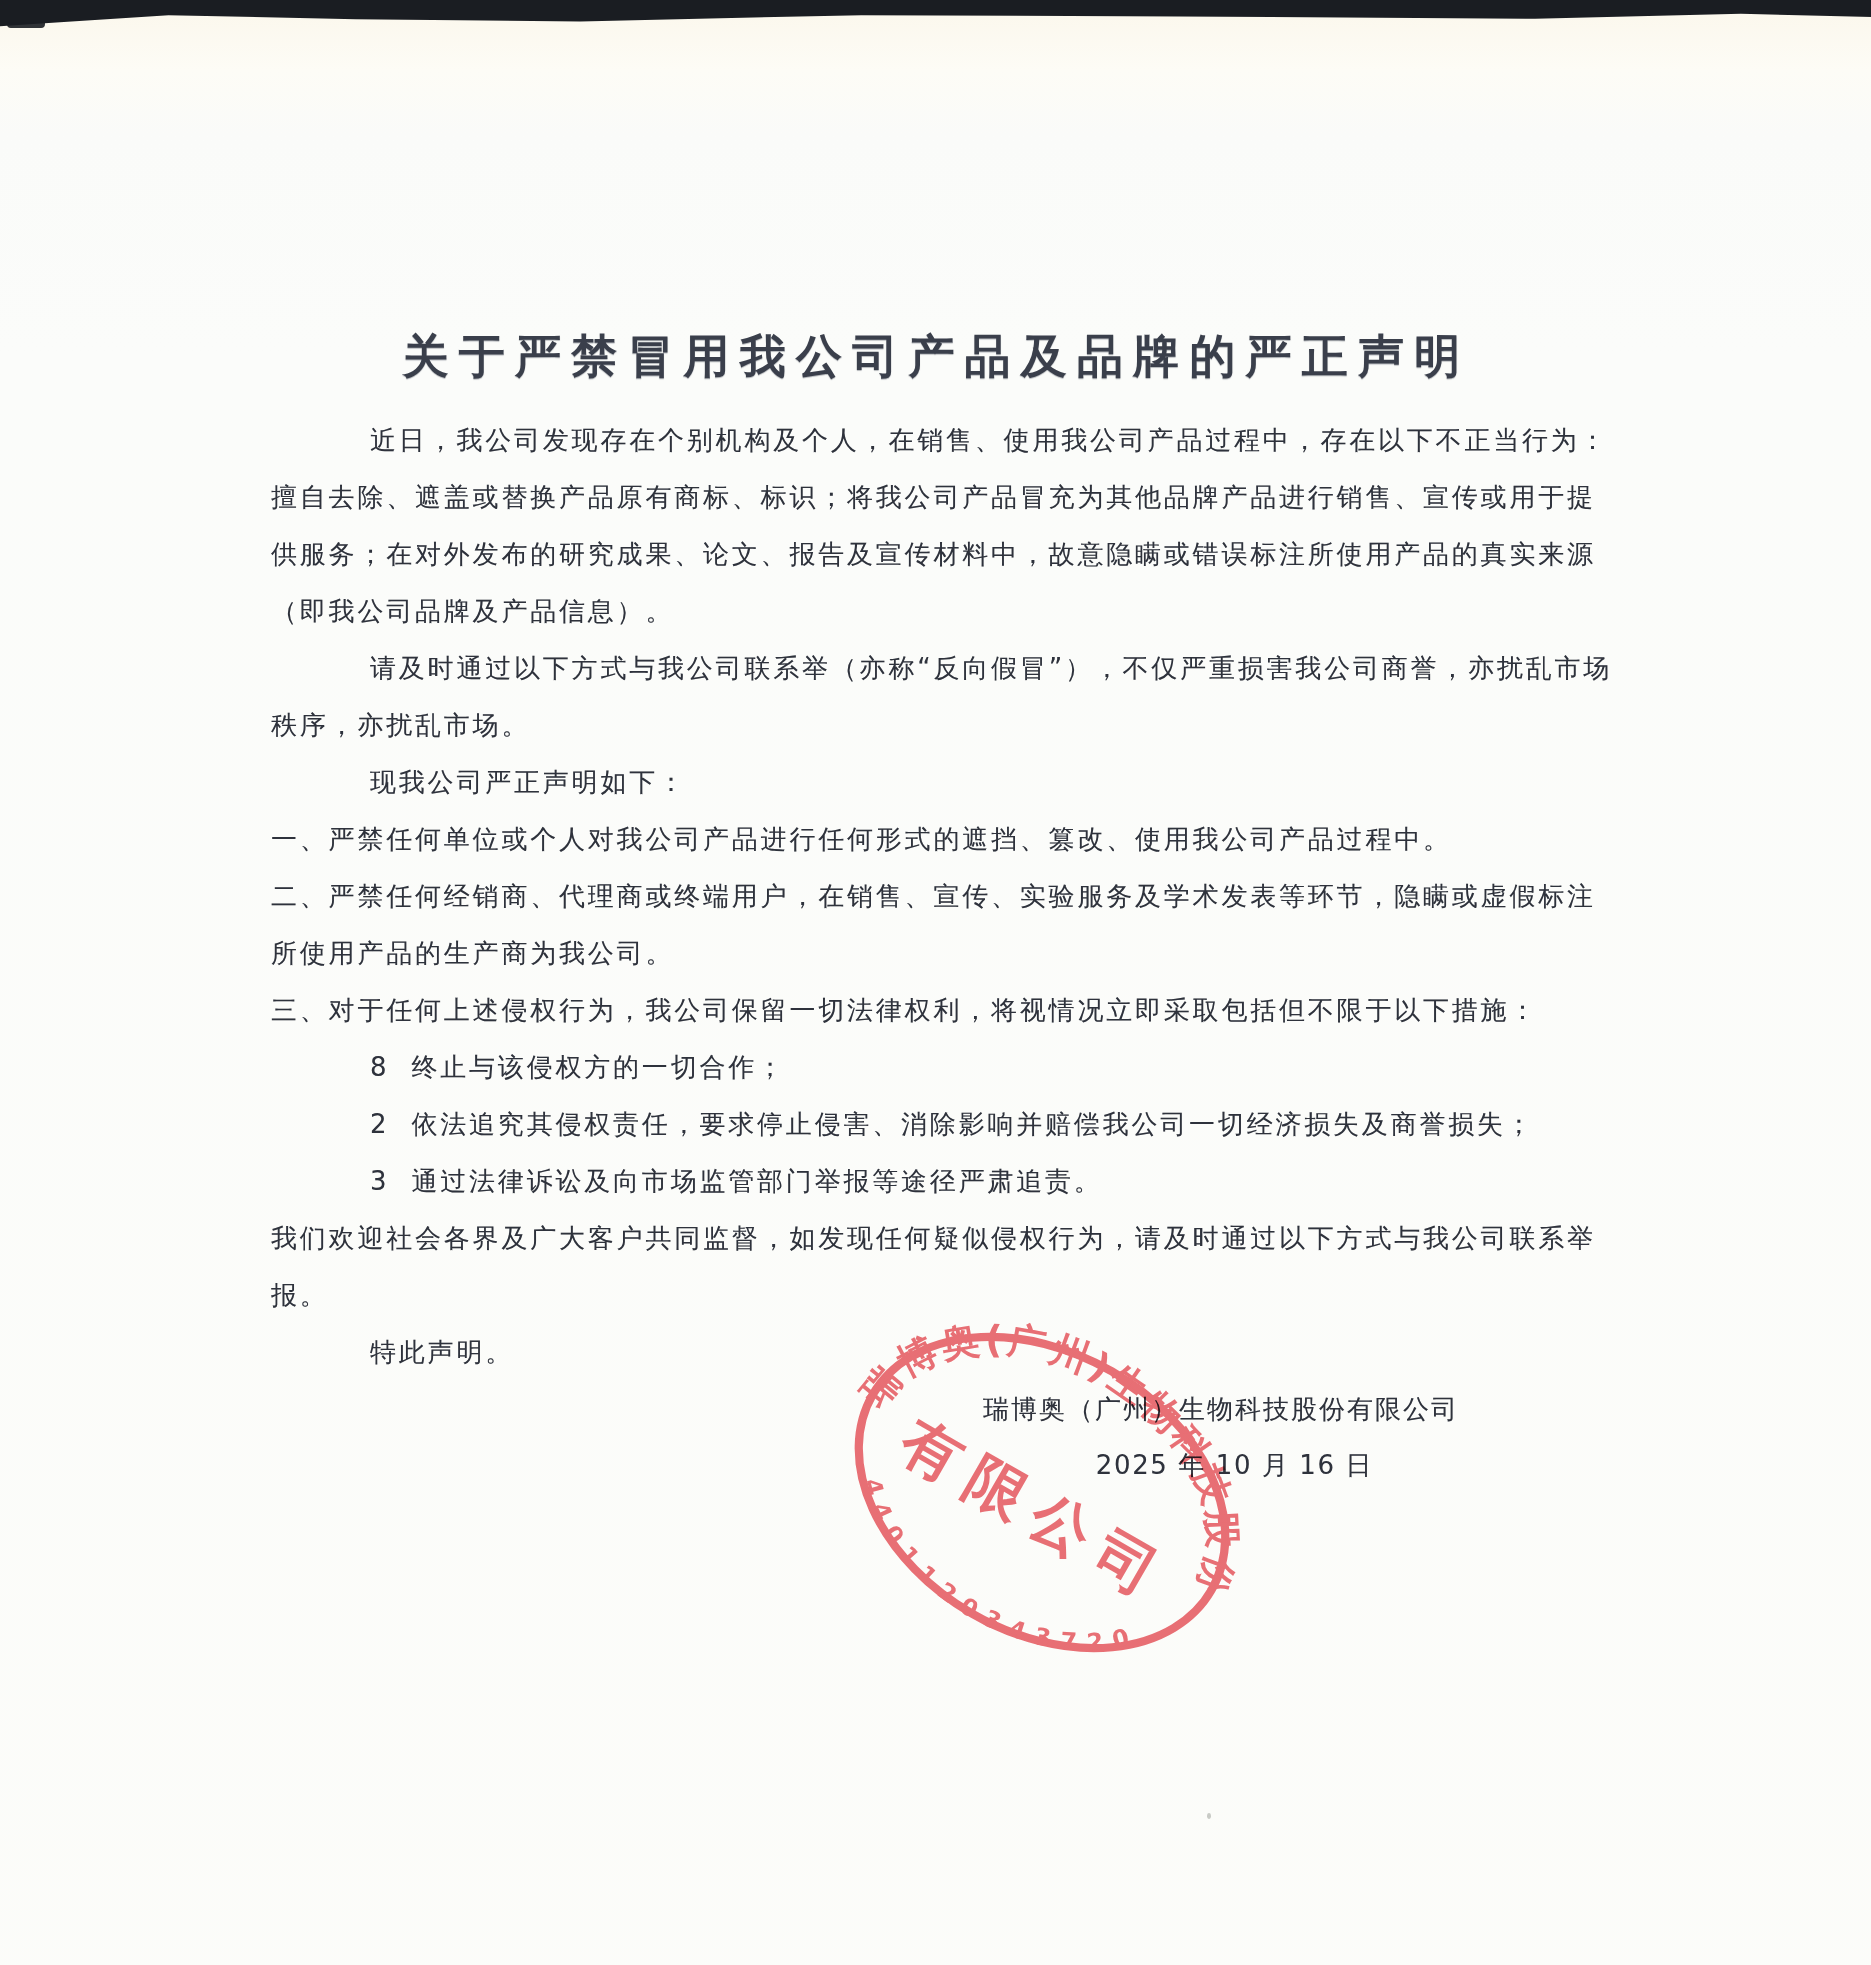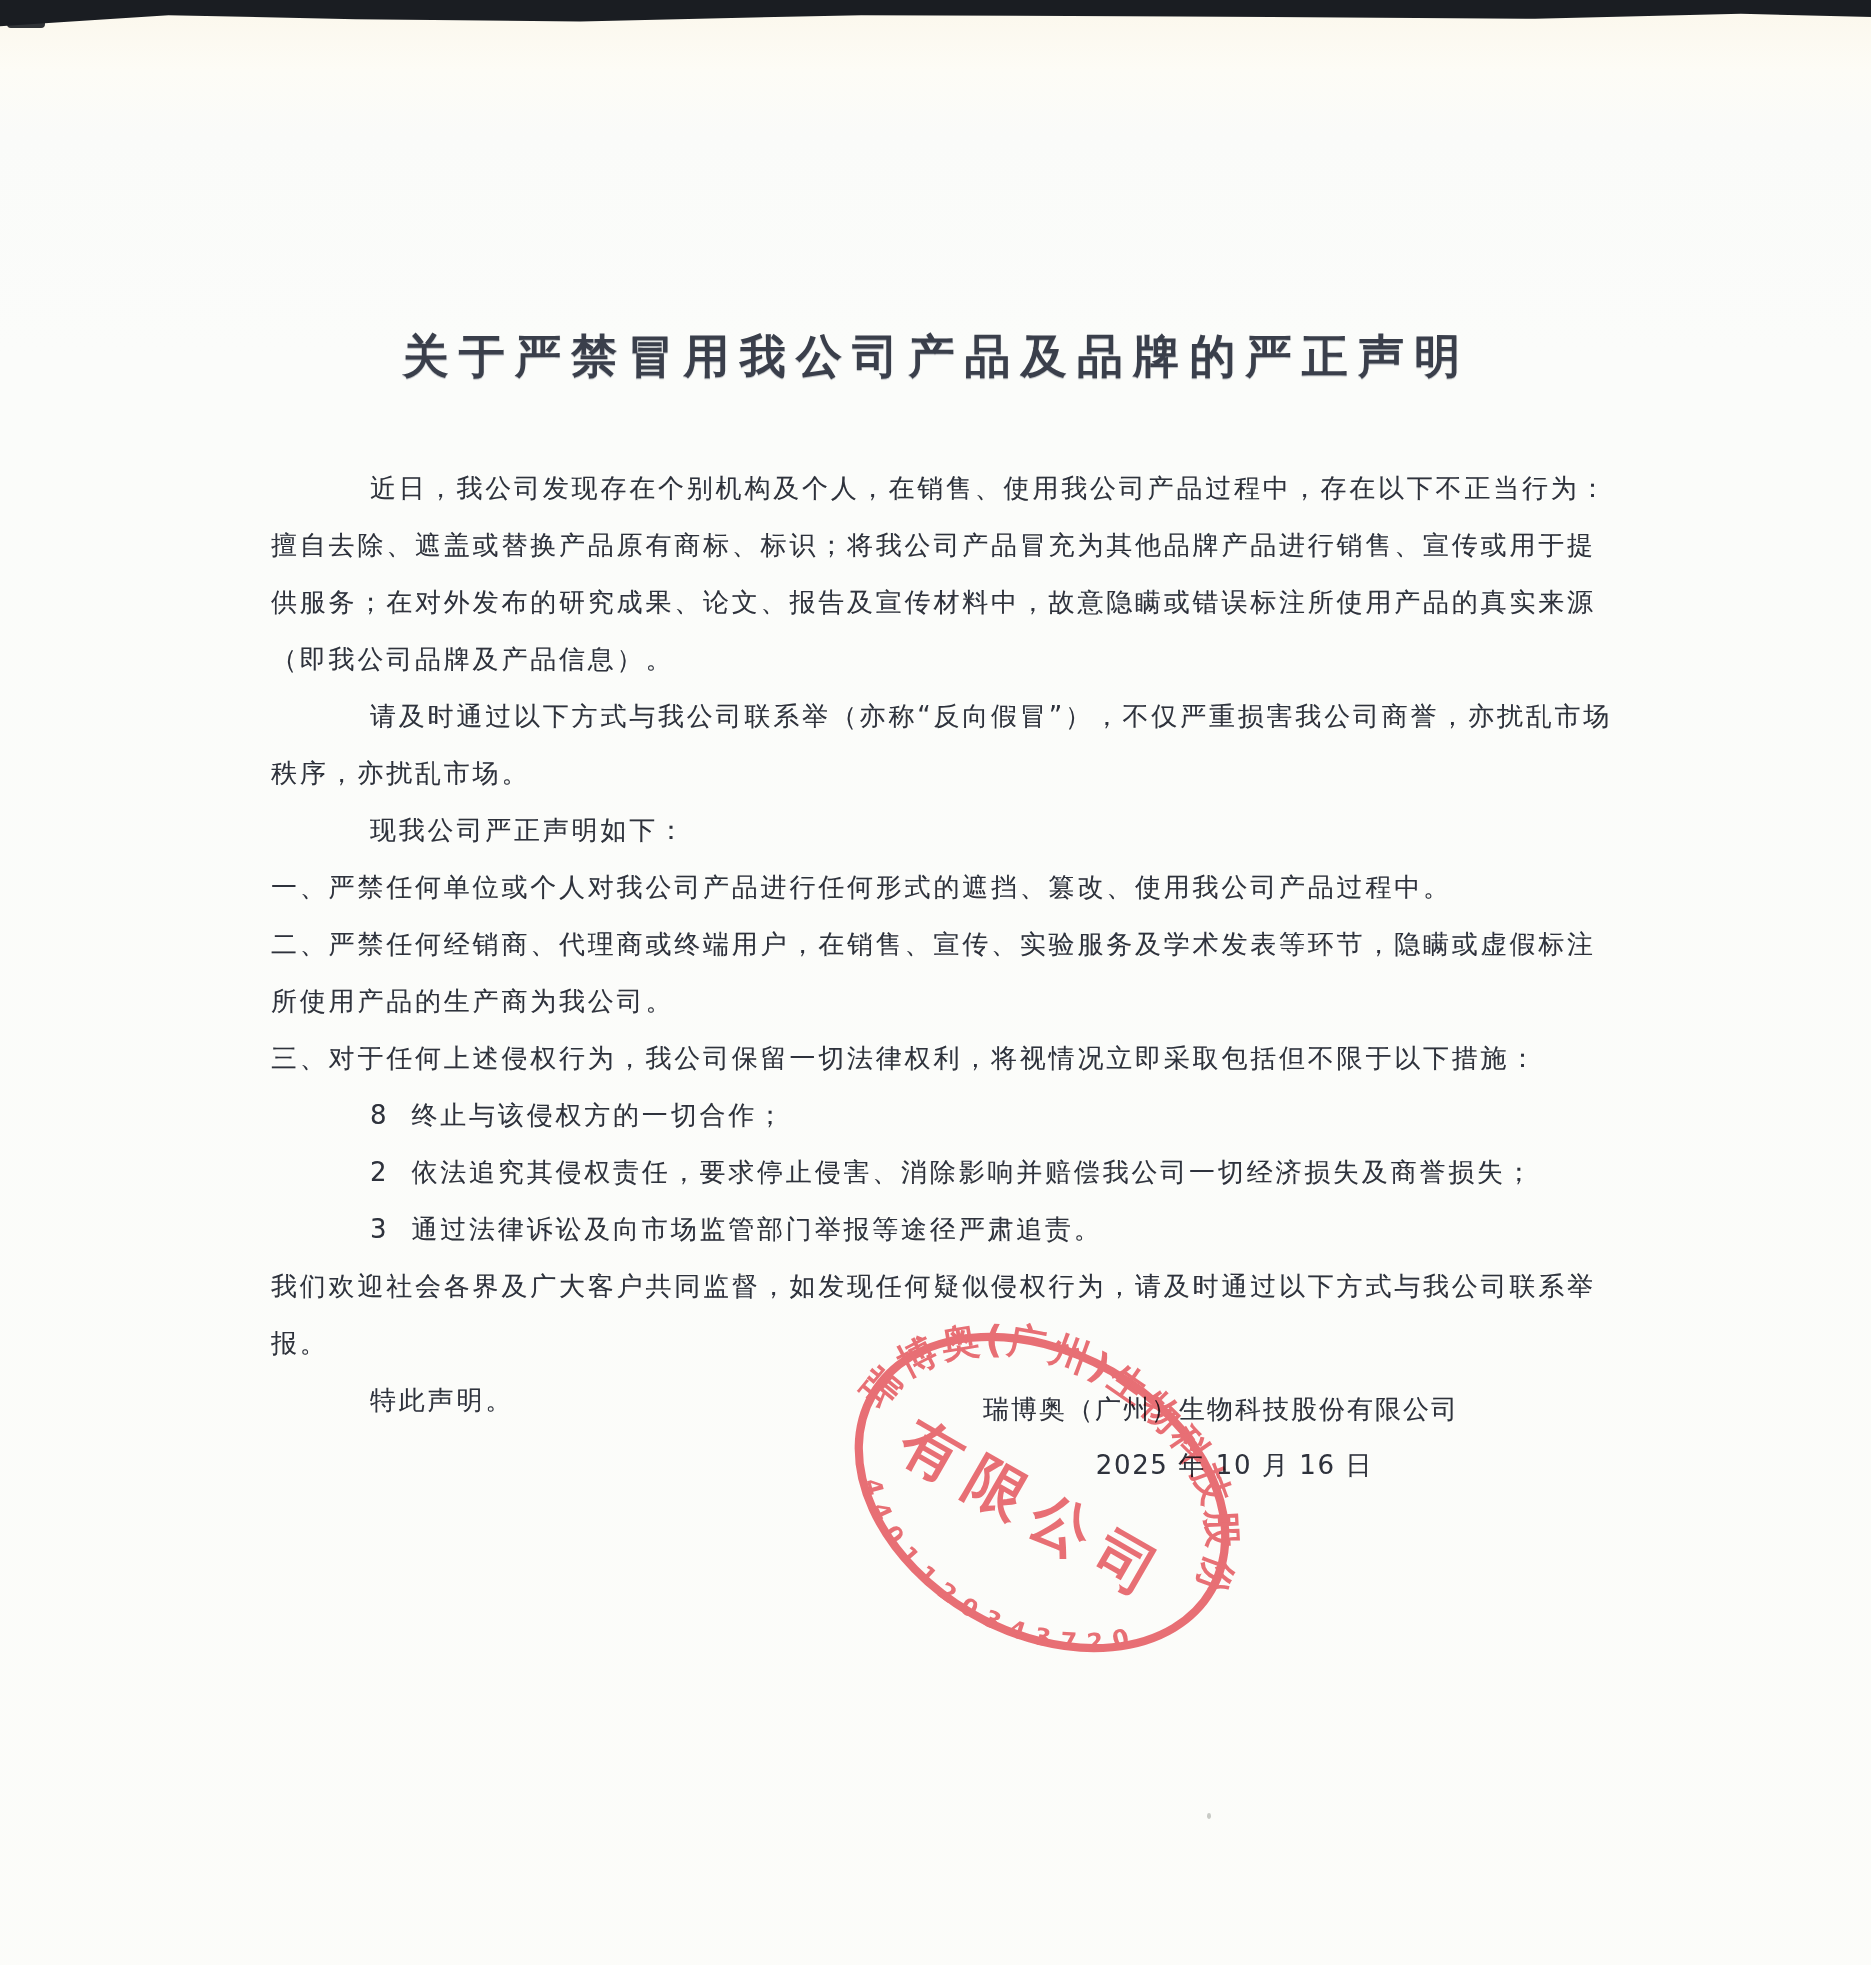--- a/index.html
+++ b/index.html
@@ -31,21 +31,21 @@
   .page-title{
     position:absolute;top:326px;left:252px;width:1369px;
     text-align:center;
     font-size:46px;font-weight:700;
     letter-spacing:10.2px;
     color:var(--title-ink,#3a3f4b);
     text-shadow:0 0.8px 0.8px rgba(54,60,74,.35);
     white-space:nowrap;
   }
   .doc-body{
-    position:absolute;top:460px;left:271px;width:1352px;
+    position:absolute;top:412px;left:271px;width:1352px;
     font-size:26px;letter-spacing:2.8px;
     color:var(--ink,#2e323c);
     text-shadow:0 0.4px 0.4px rgba(46,50,60,.25);
   }
   .doc-body .line{
     height:57px;line-height:57px;
     white-space:pre;
   }
   .doc-body .line.indent{padding-left:99px;}
   .signature{

